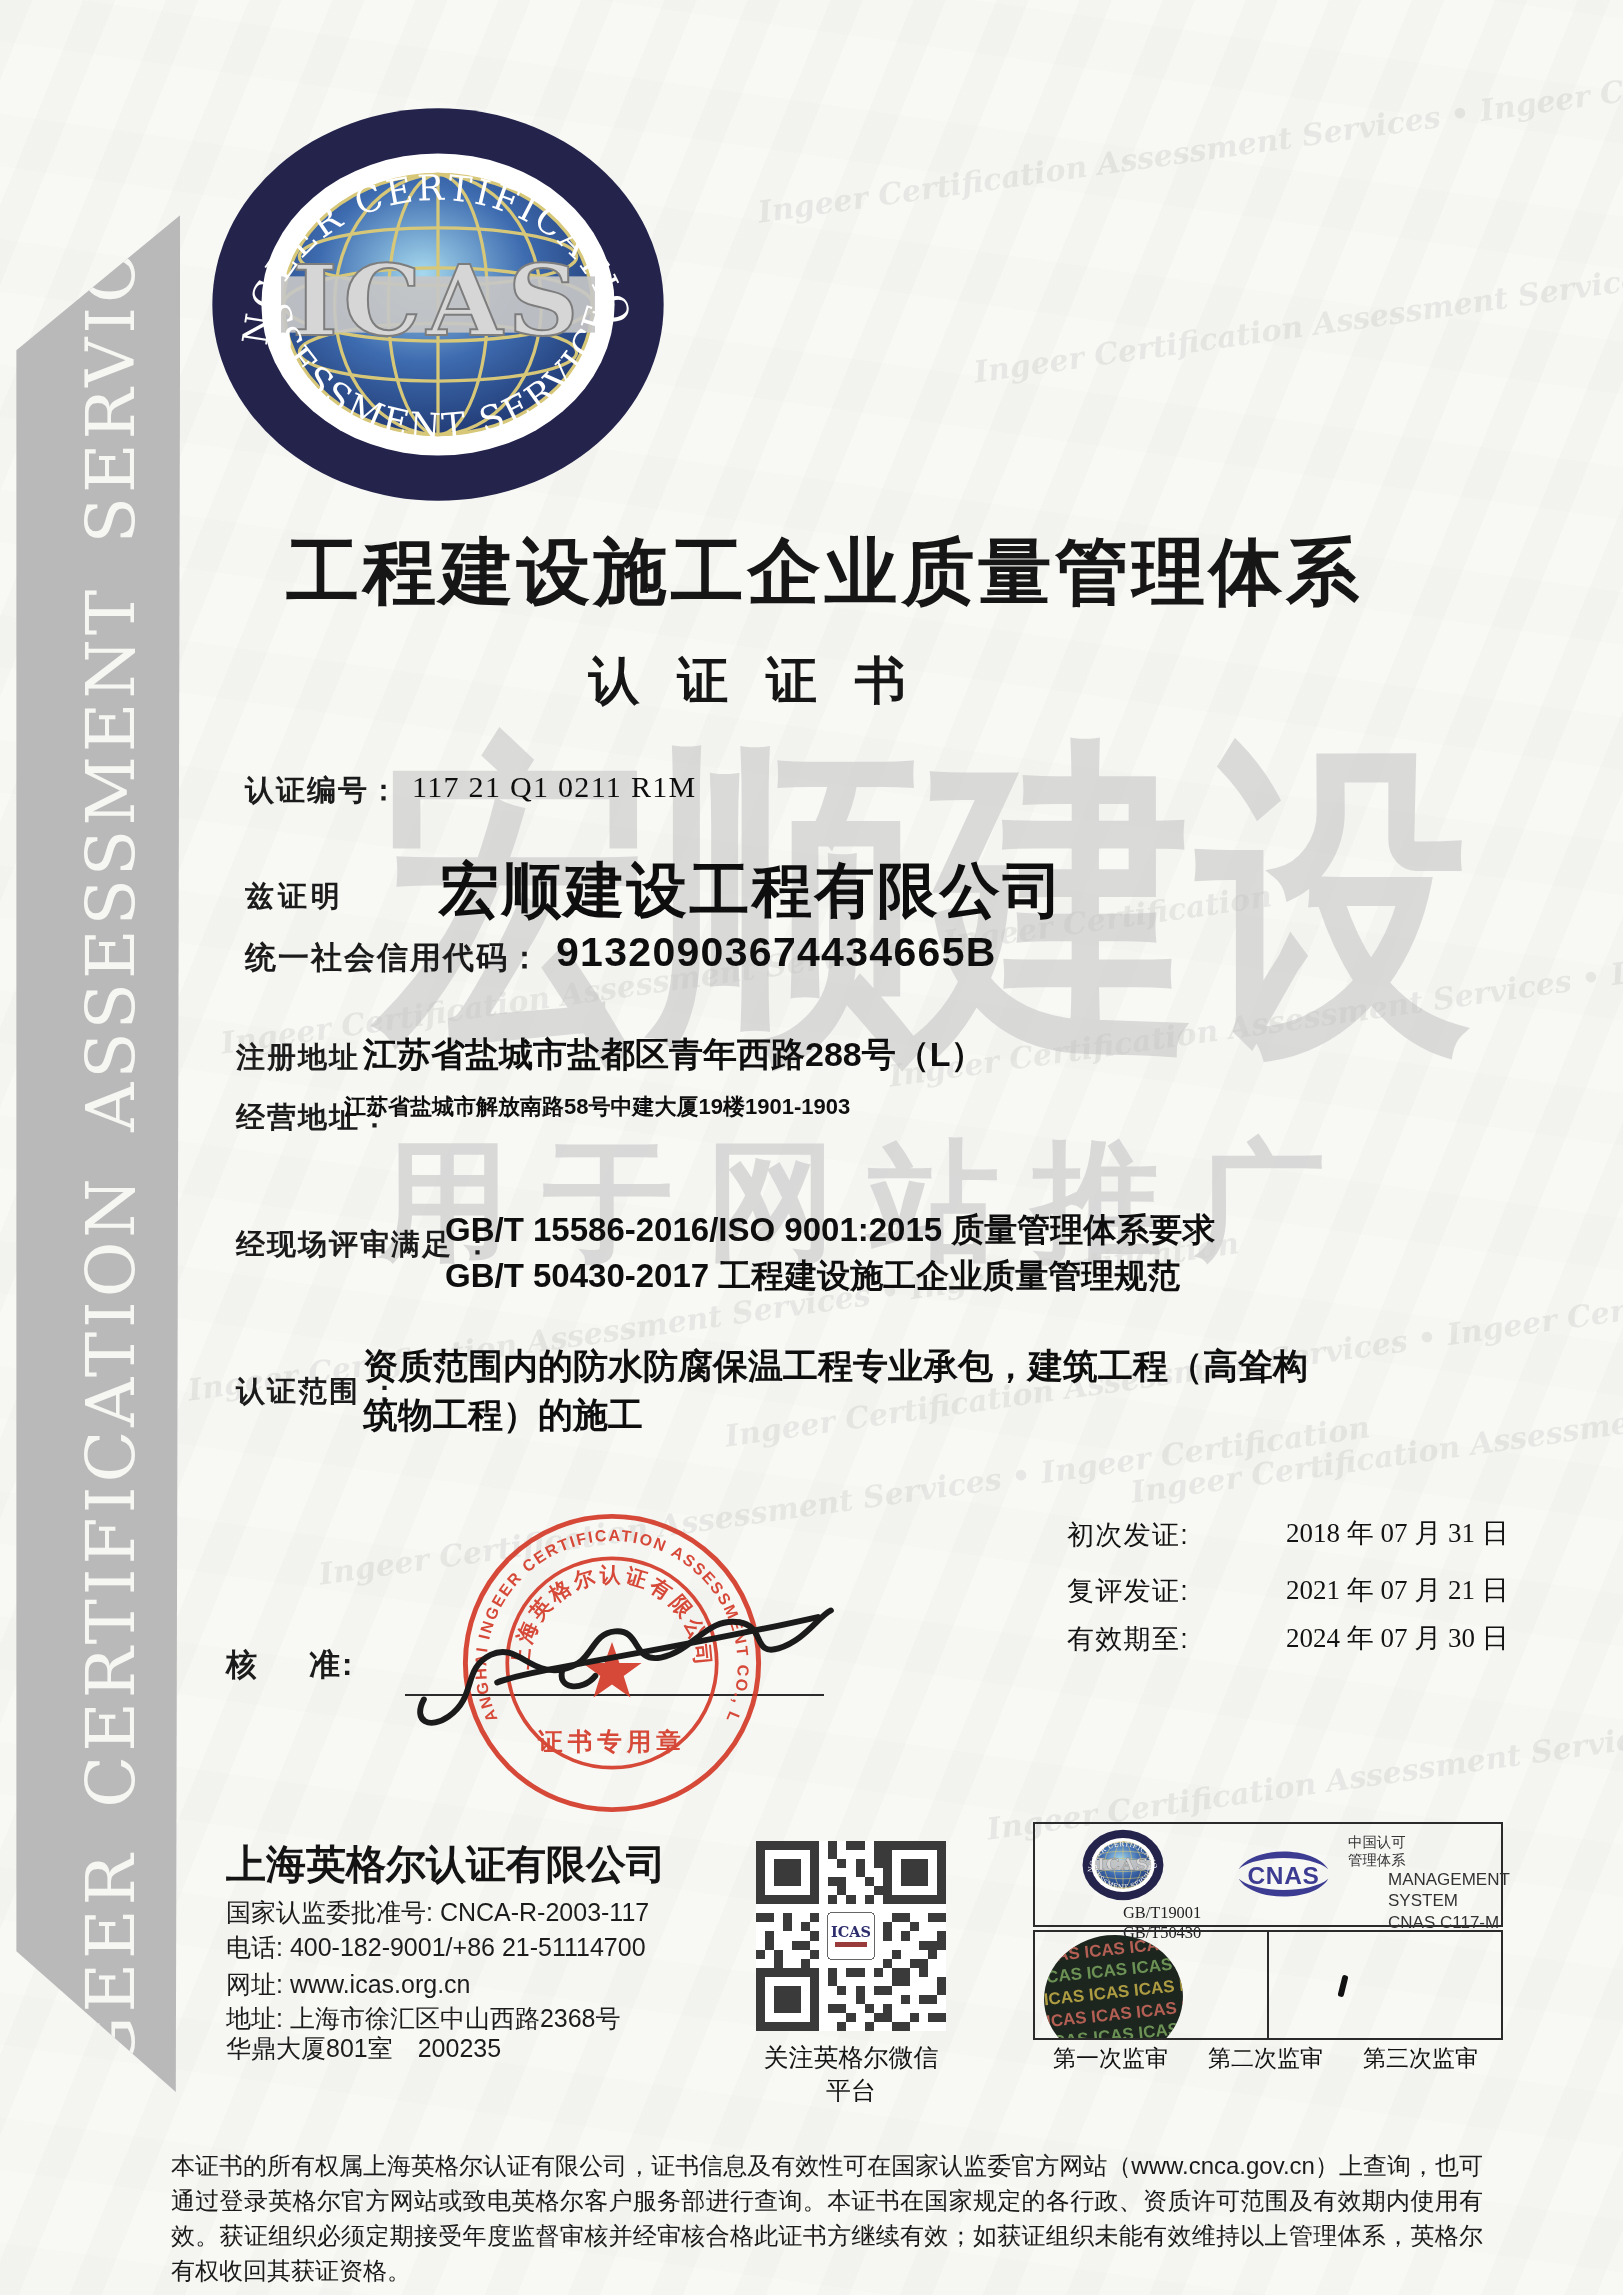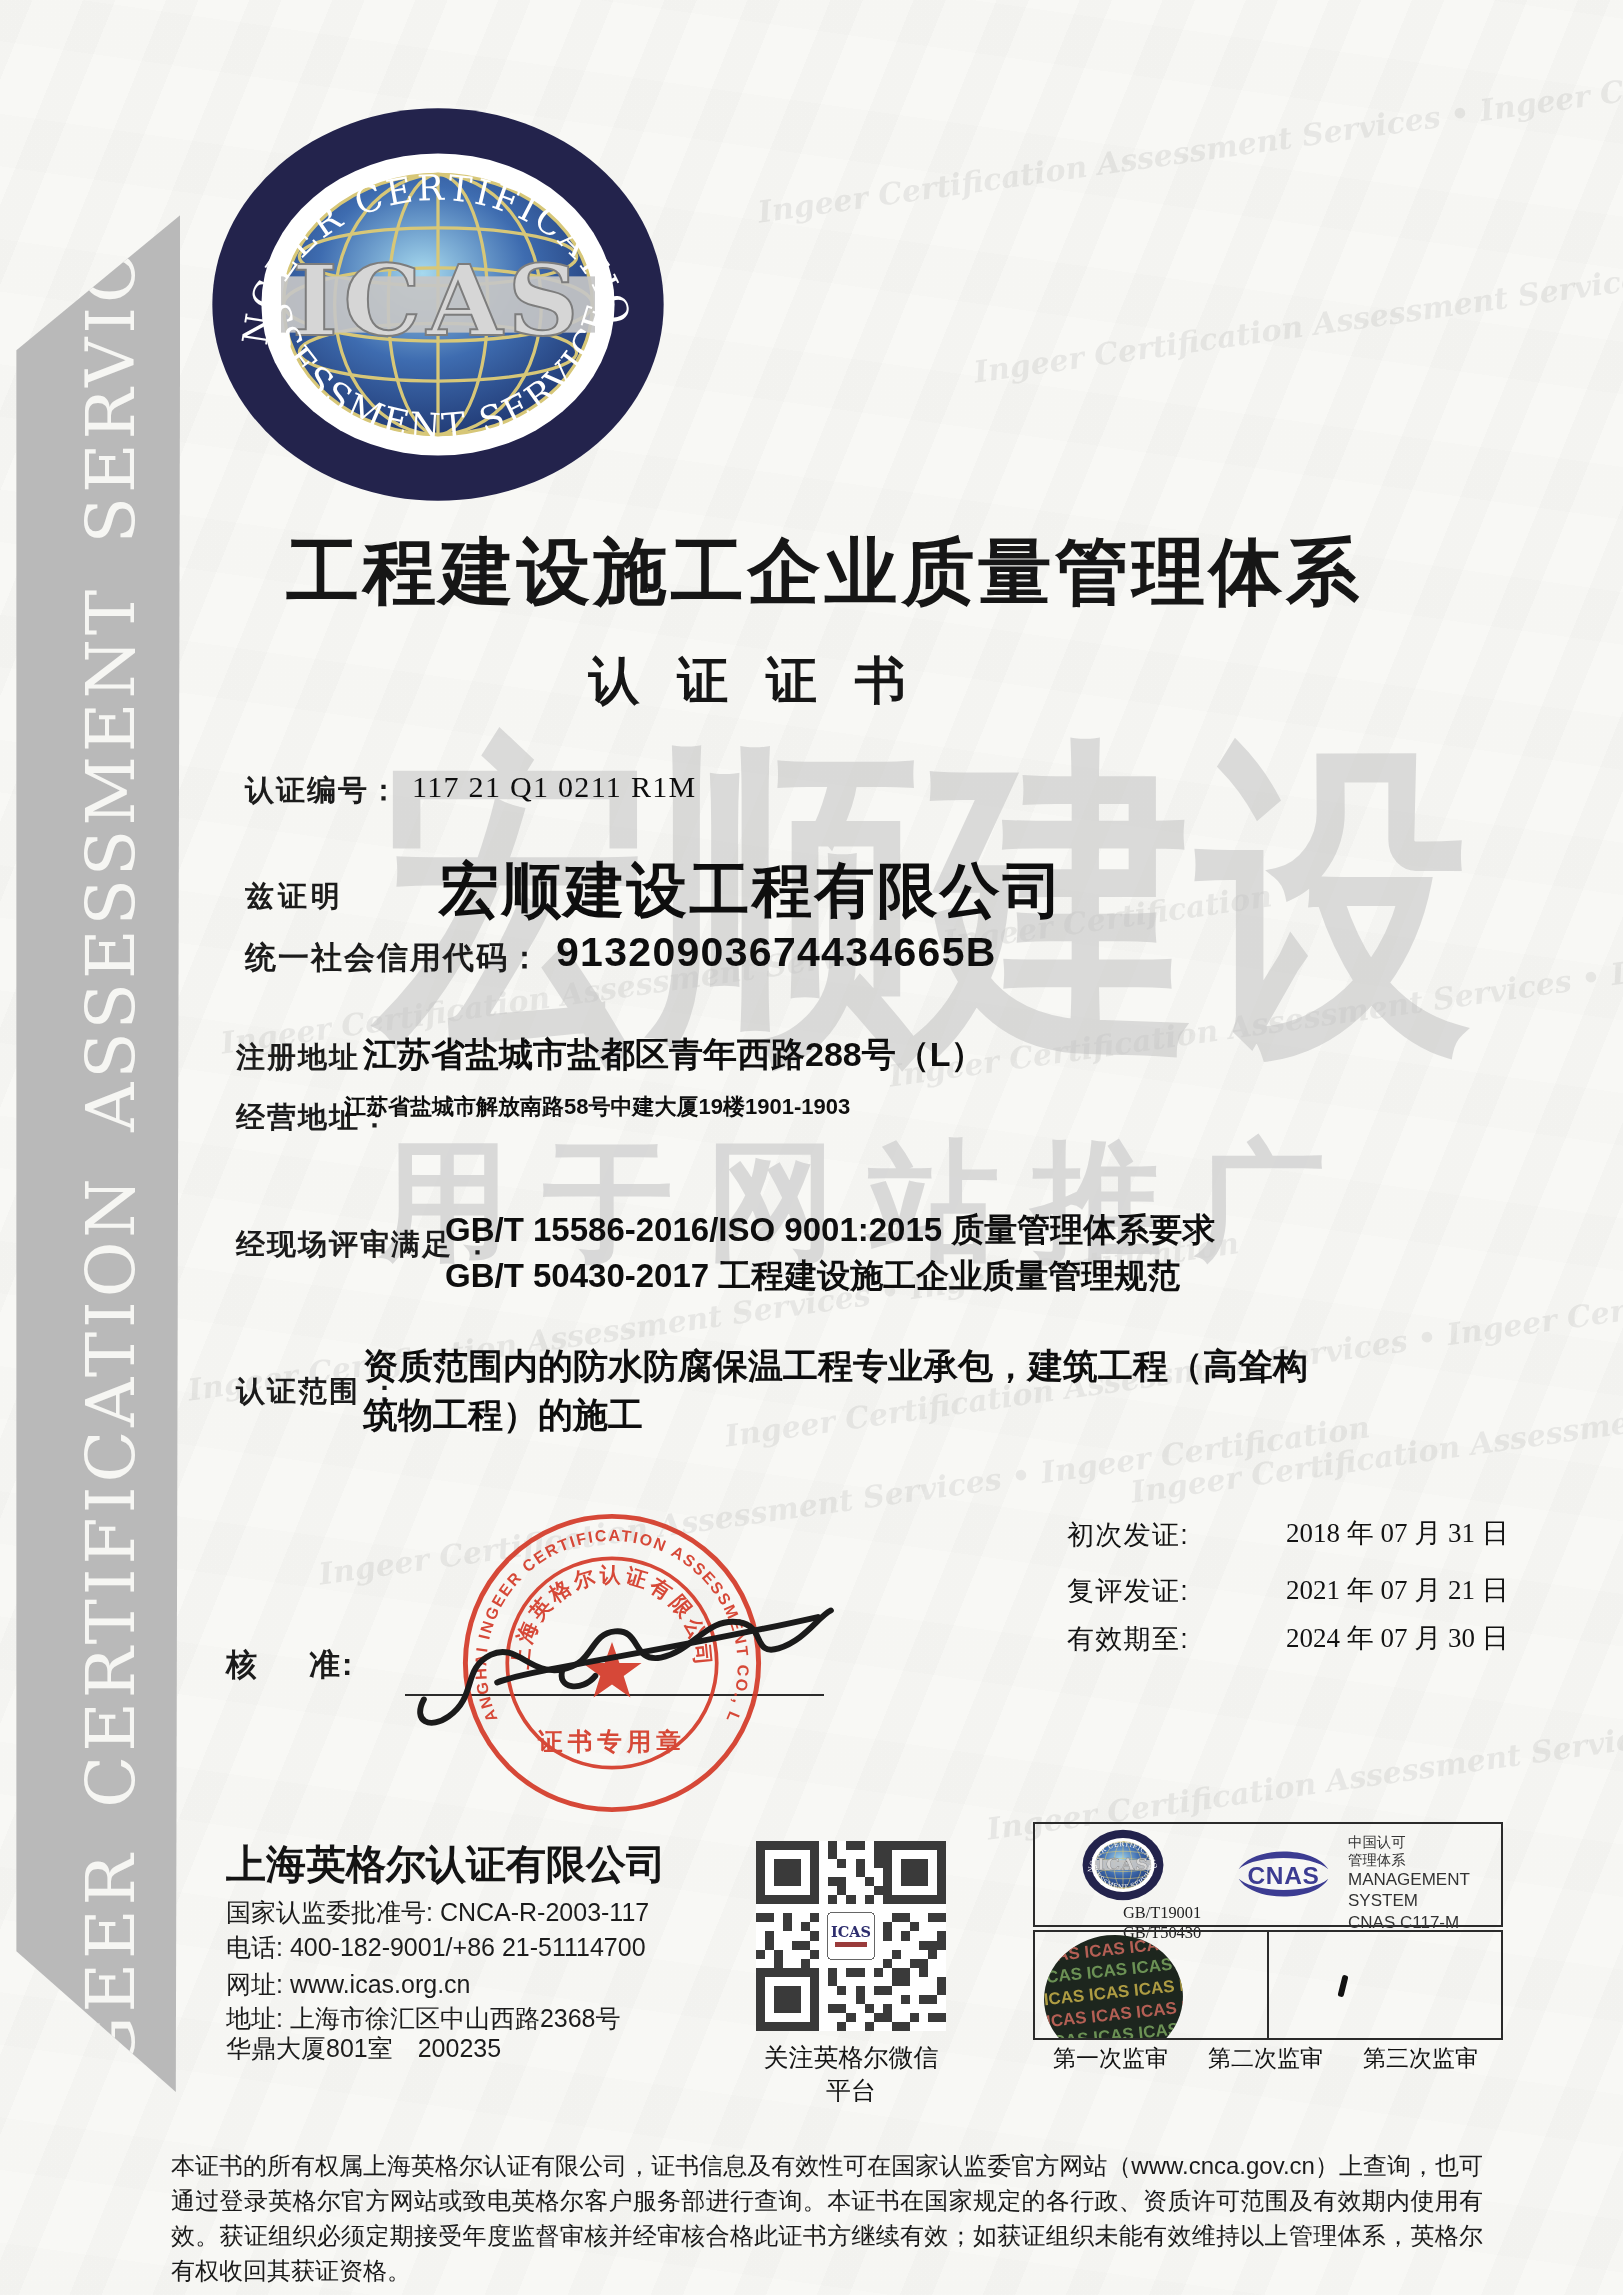--- a/index.html
+++ b/index.html
@@ -63,21 +63,21 @@
   #qr{left:756px;top:1841px;width:190px;height:190px;z-index:2;}
   #qr-cap{left:753px;top:2041px;width:196px;text-align:center;font-size:25px;z-index:2;}
   
   #accbox{left:1033px;top:1822px;width:466px;height:101px;border:2.6px solid #2b2b2b;z-index:2;}
   #accbox .icas-s{position:absolute;left:47px;top:5.2px;width:82px;height:72px;}
   #accbox .icas-cap{position:absolute;left:9.2px;top:79px;width:157px;text-align:right;font-size:16.4px;
         font-family:"Liberation Serif",serif;color:#222;}
   #accbox .cnas{position:absolute;left:196px;top:15.7px;width:105px;height:68px;}
   #accbox .cnas-txt{position:absolute;left:313px;top:9.2px;color:#333;line-height:1.25;}
   #accbox .cnas-txt .s{font-size:14.4px;display:block;}
-  #accbox .cnas-txt .b{font-size:17px;display:block;}
+  #accbox .cnas-txt .b{font-size:17px;display:block;margin-left:40px;}
   #audit-table{left:1033px;top:1930px;width:466px;height:106px;border:2.6px solid #2b2b2b;z-index:2;display:flex;}
   #audit-table .cell{flex:1;position:relative;border-right:2px solid #2b2b2b;overflow:hidden;}
   #audit-table .cell:last-child{border-right:none;}
   #sticker1{position:absolute;left:9.2px;top:2.6px;width:139px;height:126px;border-radius:50%;
         background:#1d261e;transform:rotate(-6deg);overflow:hidden;padding-top:3.9px;box-sizing:border-box;}
   #sticker1 div{font-size:17px;font-weight:700;line-height:21.6px;white-space:nowrap;opacity:.85;text-align:center;}
   #sticker2{position:absolute;left:21px;top:-2.6px;width:115px;height:115px;border-radius:50%;background:#26312a;
         display:flex;align-items:center;justify-content:center;color:#4a5a50;}
   #sticker2 .sm{font-size:22px;} #sticker2 .bg2{font-size:41px;font-weight:700;}
   #mark3{position:absolute;left:71px;top:43px;width:5.9px;height:22px;background:#111;transform:rotate(14deg);border-radius:2.6px;}

